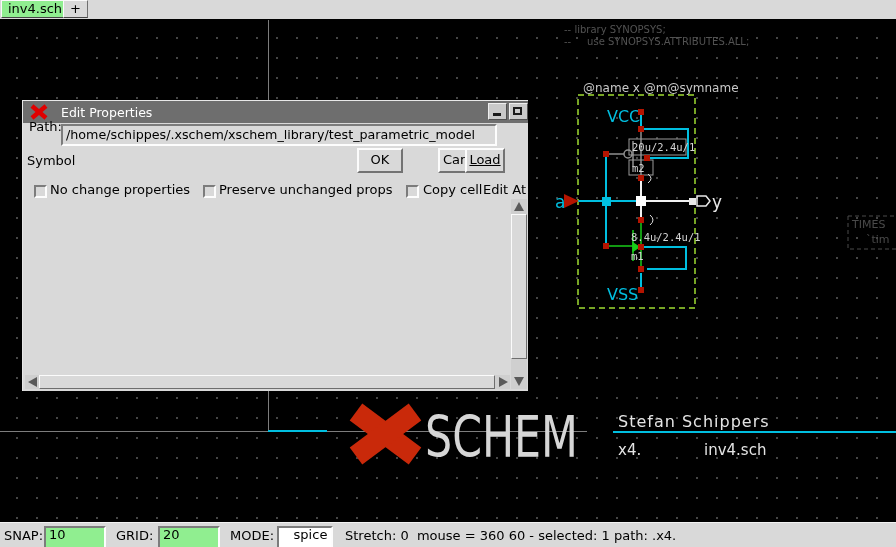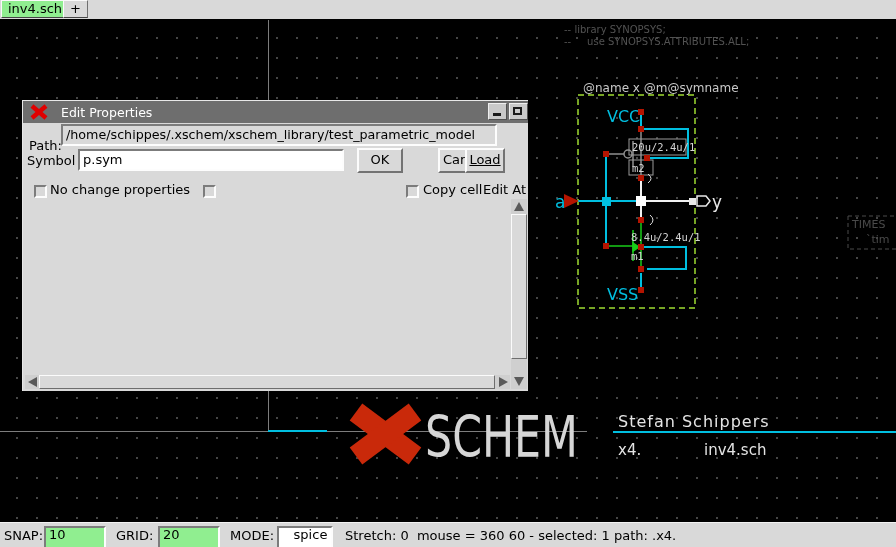--- a/index.html
+++ b/index.html
@@ -32,21 +32,21 @@
     font-size:13px;overflow:hidden;}
   #titlebar{left:0;top:0;width:505px;height:22px;background:#6e6e6e;}
   #title-text{left:38px;top:4px;color:#fff;font-size:12.5px;}
   .wbtn{top:2px;width:19px;height:17px;background:#c9c9c9;border:1px solid;
     border-color:#efefef #4f4f4f #4f4f4f #efefef;box-sizing:border-box;text-align:center;}
   #btn-min{left:465px;} #btn-max{left:486px;}
   #btn-min span{position:absolute;left:4px;bottom:3px;width:8px;height:3px;background:#1a1a1a;}
   #btn-max span{position:absolute;left:3px;top:3px;width:9px;height:8px;border:2px solid #1a1a1a;box-sizing:border-box;}
   .entry{border:2px solid;border-color:#7c7c7c #fdfdfd #fdfdfd #7c7c7c;box-sizing:border-box;
     padding:1px 3px 0 3px;white-space:pre;overflow:hidden;}
-  #path-label{left:6px;top:37px;}
+  #path-label{left:6px;top:18px;}
   #path-entry{left:38px;top:23px;width:436px;height:22px;background:#d9d9d9;font-size:12.7px;}
   #symbol-label{left:4px;top:52px;}
   #symbol-entry{left:55px;top:48px;width:266px;height:22px;background:#ffffff;}
   .dbtn{top:47px;height:25px;background:#d9d9d9;border:2px solid;
     border-color:#fcfcfc #737373 #737373 #fcfcfc;box-sizing:border-box;text-align:center;line-height:20px;}
   #btn-ok{left:334px;width:46px;} #btn-cancel{left:384px;width:54px;margin-left:31px;} #btn-load{left:442px;width:40px;text-decoration:underline;}
   .cb{width:9px;height:9px;top:84px;background:#d9d9d9;border:2px solid;
     border-color:#7c7c7c #fdfdfd #fdfdfd #7c7c7c;}
   #cb1{left:11px;} #cb2{left:180px;} #cb3{left:383px;}
   .cblbl{top:81px;}
@@ -191,28 +191,28 @@
     <div class="abs wbtn" id="btn-max">
         <span></span>
       </div>
 
   </div>
 
   <span class="abs" id="path-label">Path:</span>
   <div class="abs entry" id="path-entry">/home/schippes/.xschem/xschem_library/test_parametric_model</div>
 
   <span class="abs" id="symbol-label">Symbol</span>
-  <div class="abs entry" id="symbol-entry">p.sym</div>
   <div class="abs dbtn" id="btn-ok">OK</div>
   <div class="abs dbtn" id="btn-cancel">Cancel</div>
   <div class="abs dbtn" id="btn-load">Load</div>
 
   <div class="abs cb" id="cb1"></div>
   <span class="abs cblbl" id="cb1-label">No change properties</span>
   <div class="abs cb" id="cb2"></div>
+  <span class="abs cblbl" id="cb2-label">Preserve unchanged props</span>
   <div class="abs cb" id="cb3"></div>
   <span class="abs cblbl" id="cb3-label">Copy cell</span>
   <span class="abs cblbl" id="editat-label">Edit At</span>
 
 
   <div class="abs" id="vscroll">
     <div class="abs sbarr" id="v-up"></div>
     <div class="abs sbthumb" id="vthumb"></div>
     <div class="abs sbarr" id="v-down"></div>
   </div>

